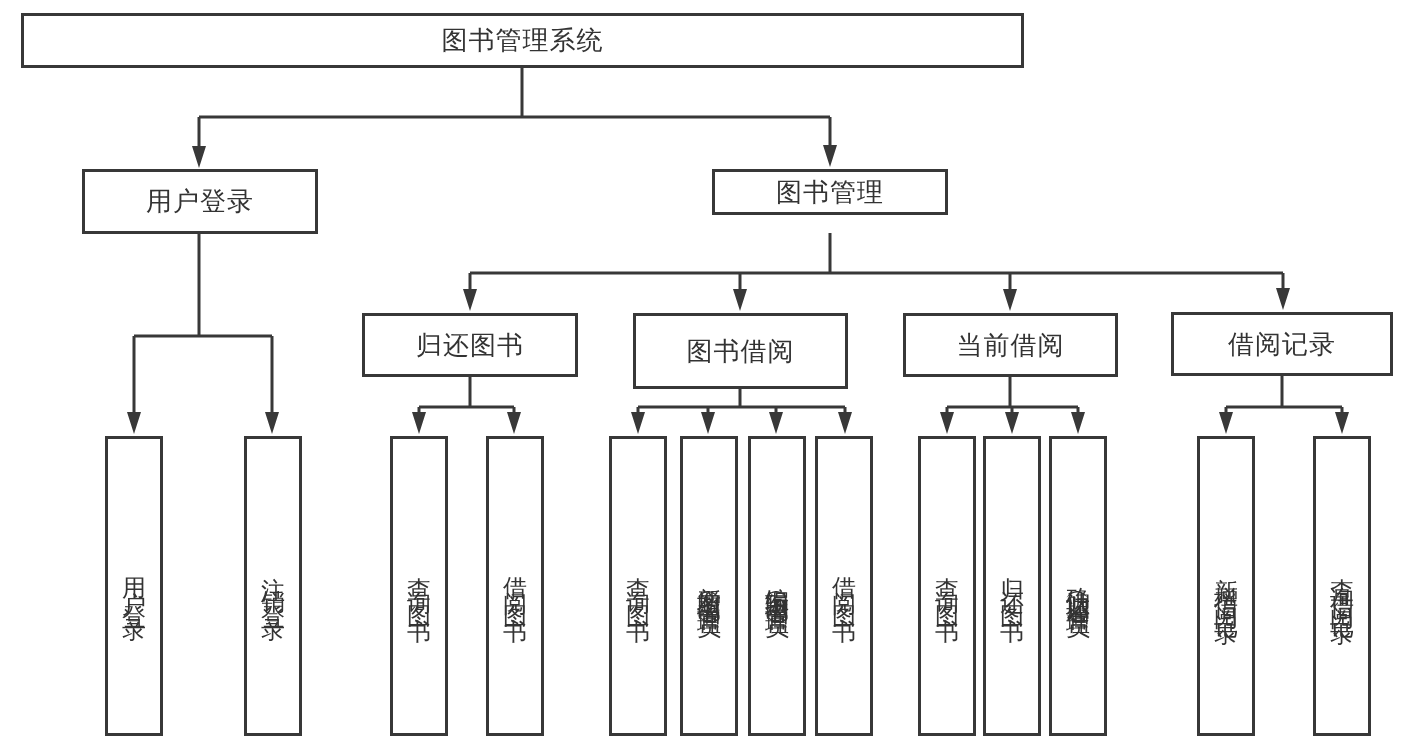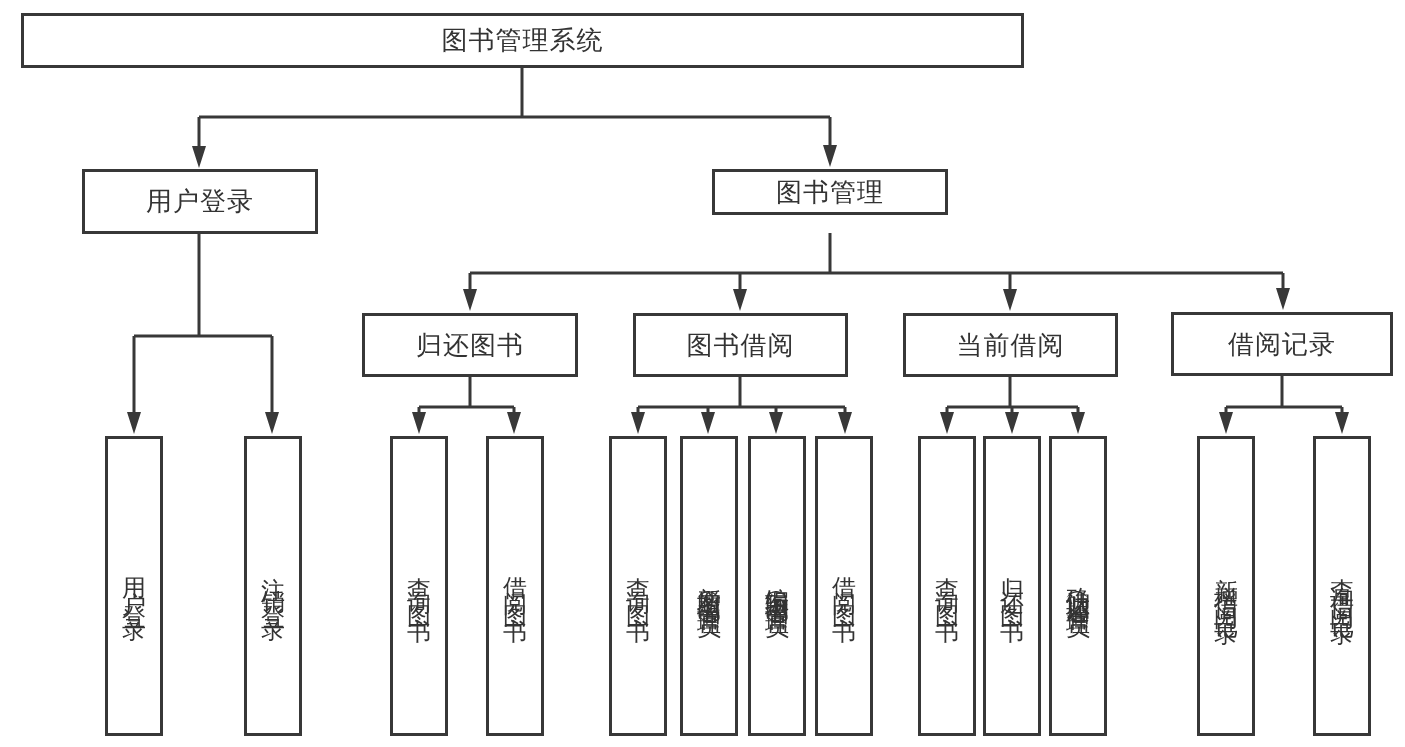--- a/index.html
+++ b/index.html
@@ -93,21 +93,21 @@
   <div class="hbox" style="left:82px; top:169px; width:236px; height:65px;">
     <span>用户登录</span>
   </div>
   <div class="hbox" style="left:712px; top:169px; width:236px; height:46px;">
     <span>图书管理</span>
   </div>
 
   <div class="hbox" style="left:362px; top:313px; width:216px; height:64px;">
     <span>归还图书</span>
   </div>
-  <div class="hbox" style="left:633px; top:313px; width:215px; height:64px;">
+  <div class="hbox" style="left:633px; top:313px; width:215px; height:76px;">
     <span>图书借阅</span>
   </div>
   <div class="hbox" style="left:903px; top:313px; width:215px; height:64px;text-align:center;">
     <span>当前借阅</span>
   </div>
   <div class="hbox" style="left:1171px; top:312px; width:222px; height:64px;">
     <span>借阅记录</span>
   </div>
 
   <div class="vbox" style="left:105px;">

